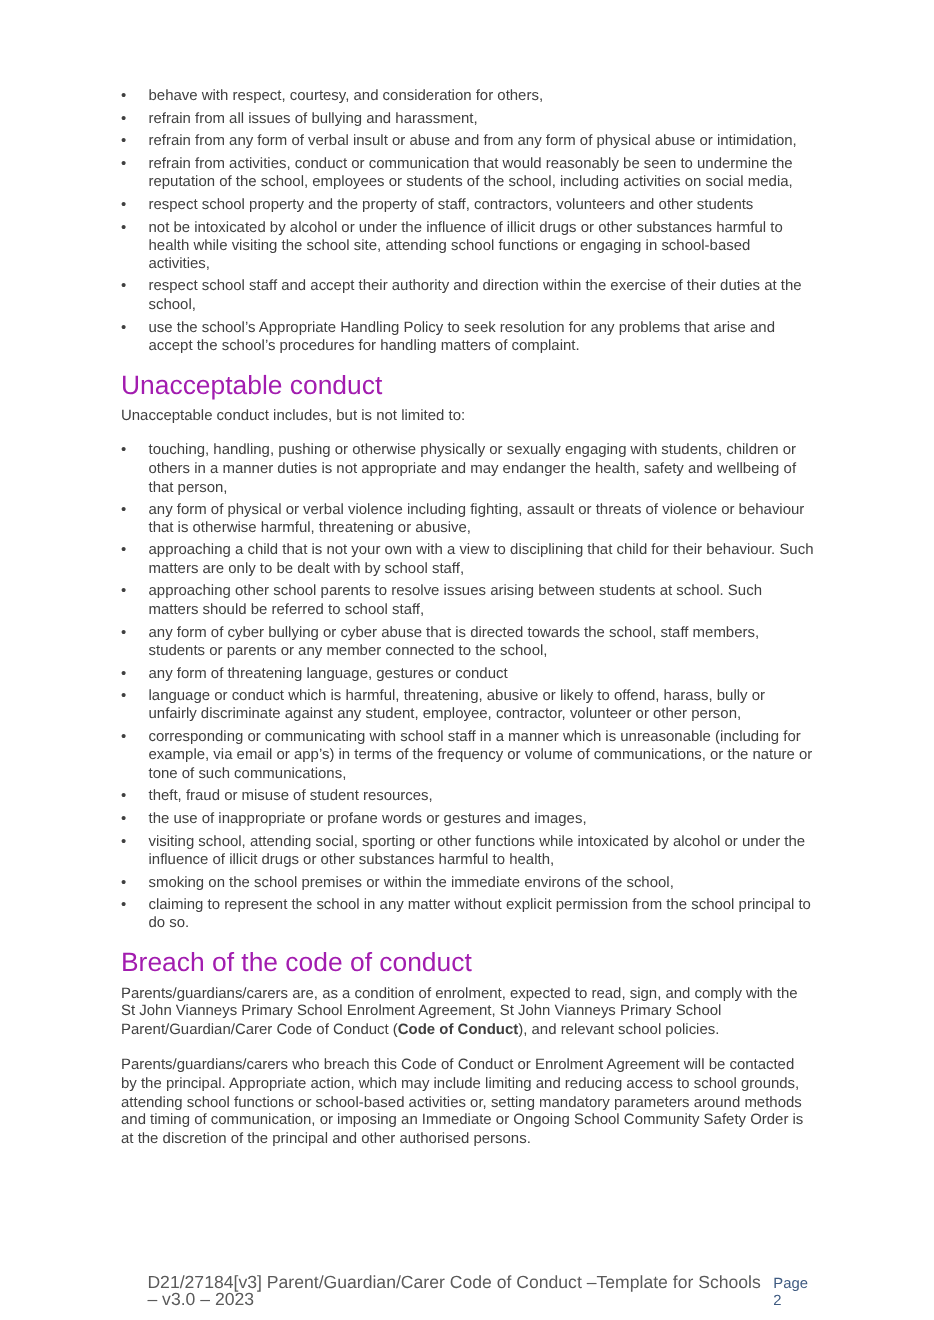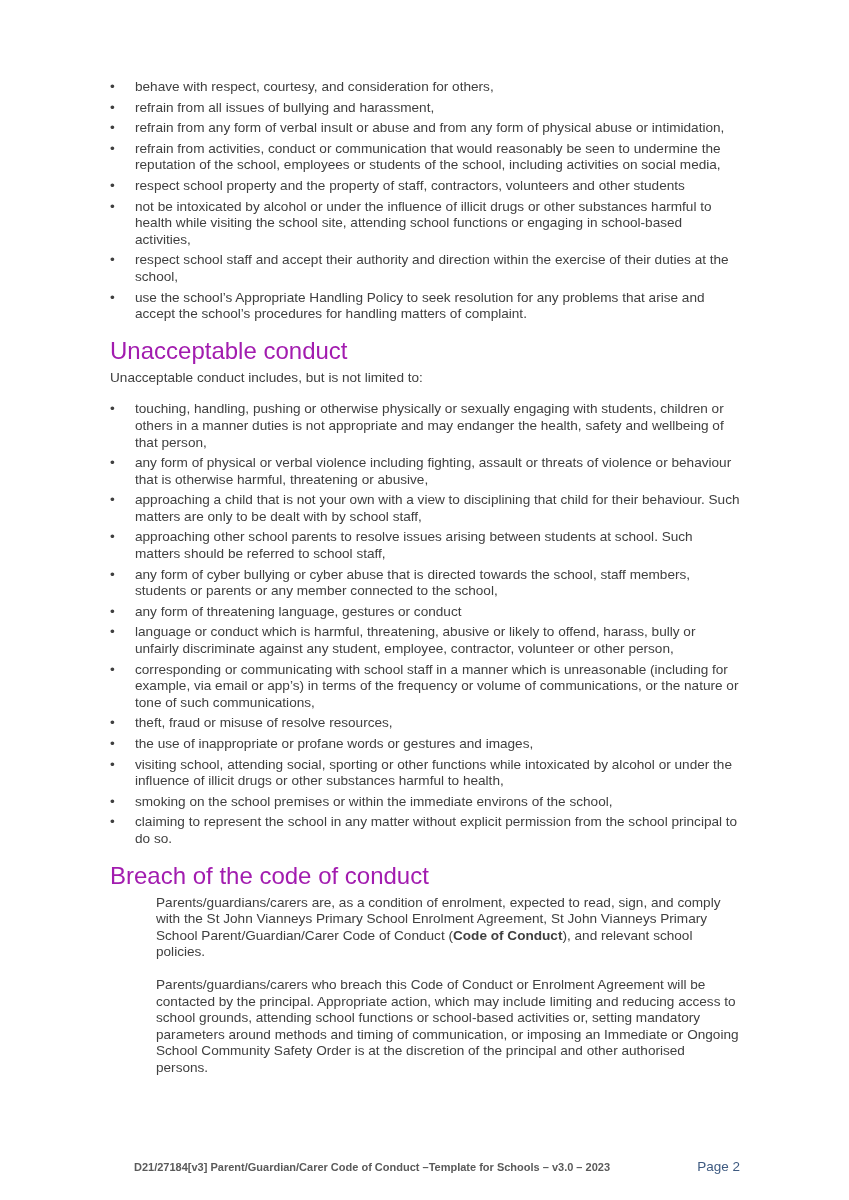--- a/index.html
+++ b/index.html
@@ -34,32 +34,32 @@
   h2.section-heading {
     font-family: "Liberation Sans", sans-serif;
     font-size: 24px;
     font-weight: 400;
     color: #a21caf;
     line-height: 29px;
     margin-top: 13px;
     margin-bottom: 5px;
   }
   .lead { margin-bottom: 15px; }
-  .para { margin-top: 16px; margin-left: 46px; }
+  .para { margin-top: 16px; }
   .para .bold { font-weight: 700; }
   .footer {
     position: absolute;
     left: 110px; right: 109px; top: 1134px;
     display: flex;
     justify-content: space-between;
     align-items: baseline;
   }
   .footer .footer-left {
-    font-size: 11px;
-    font-weight: 700;
+    font-size: 16px;
+    font-weight: 400;
     color: #5A5A5A;
     line-height: 15px;
     padding-left: 24px;
   }
   .footer .footer-right {
     font-size: 13.5px;
     color: #3E5A80;
     line-height: 15px;
     margin-top: 25px;
   }
@@ -151,21 +151,21 @@
     <span class="li-text">language or conduct which is harmful, threatening, abusive or likely to offend, harass, bully or unfairly discriminate against any student, employee, contractor, volunteer or other person,</span>
   </div>
 
   <div class="li">
     <span class="marker">•</span>
     <span class="li-text">corresponding or communicating with school staff in a manner which is unreasonable (including for example, via email or app’s) in terms of the frequency or volume of communications, or the nature or tone of such communications,</span>
   </div>
 
   <div class="li">
     <span class="marker">•</span>
-    <span class="li-text">theft, fraud or misuse of resolve resources,</span>
+    <span class="li-text">theft, fraud or misuse of student resources,</span>
   </div>
 
   <div class="li">
     <span class="marker">•</span>
     <span class="li-text">the use of inappropriate or profane words or gestures and images,</span>
   </div>
 
   <div class="li">
     <span class="marker">•</span>
     <span class="li-text">visiting school, attending social, sporting or other functions while intoxicated by alcohol or under the influence of illicit drugs or other substances harmful to health,</span>

